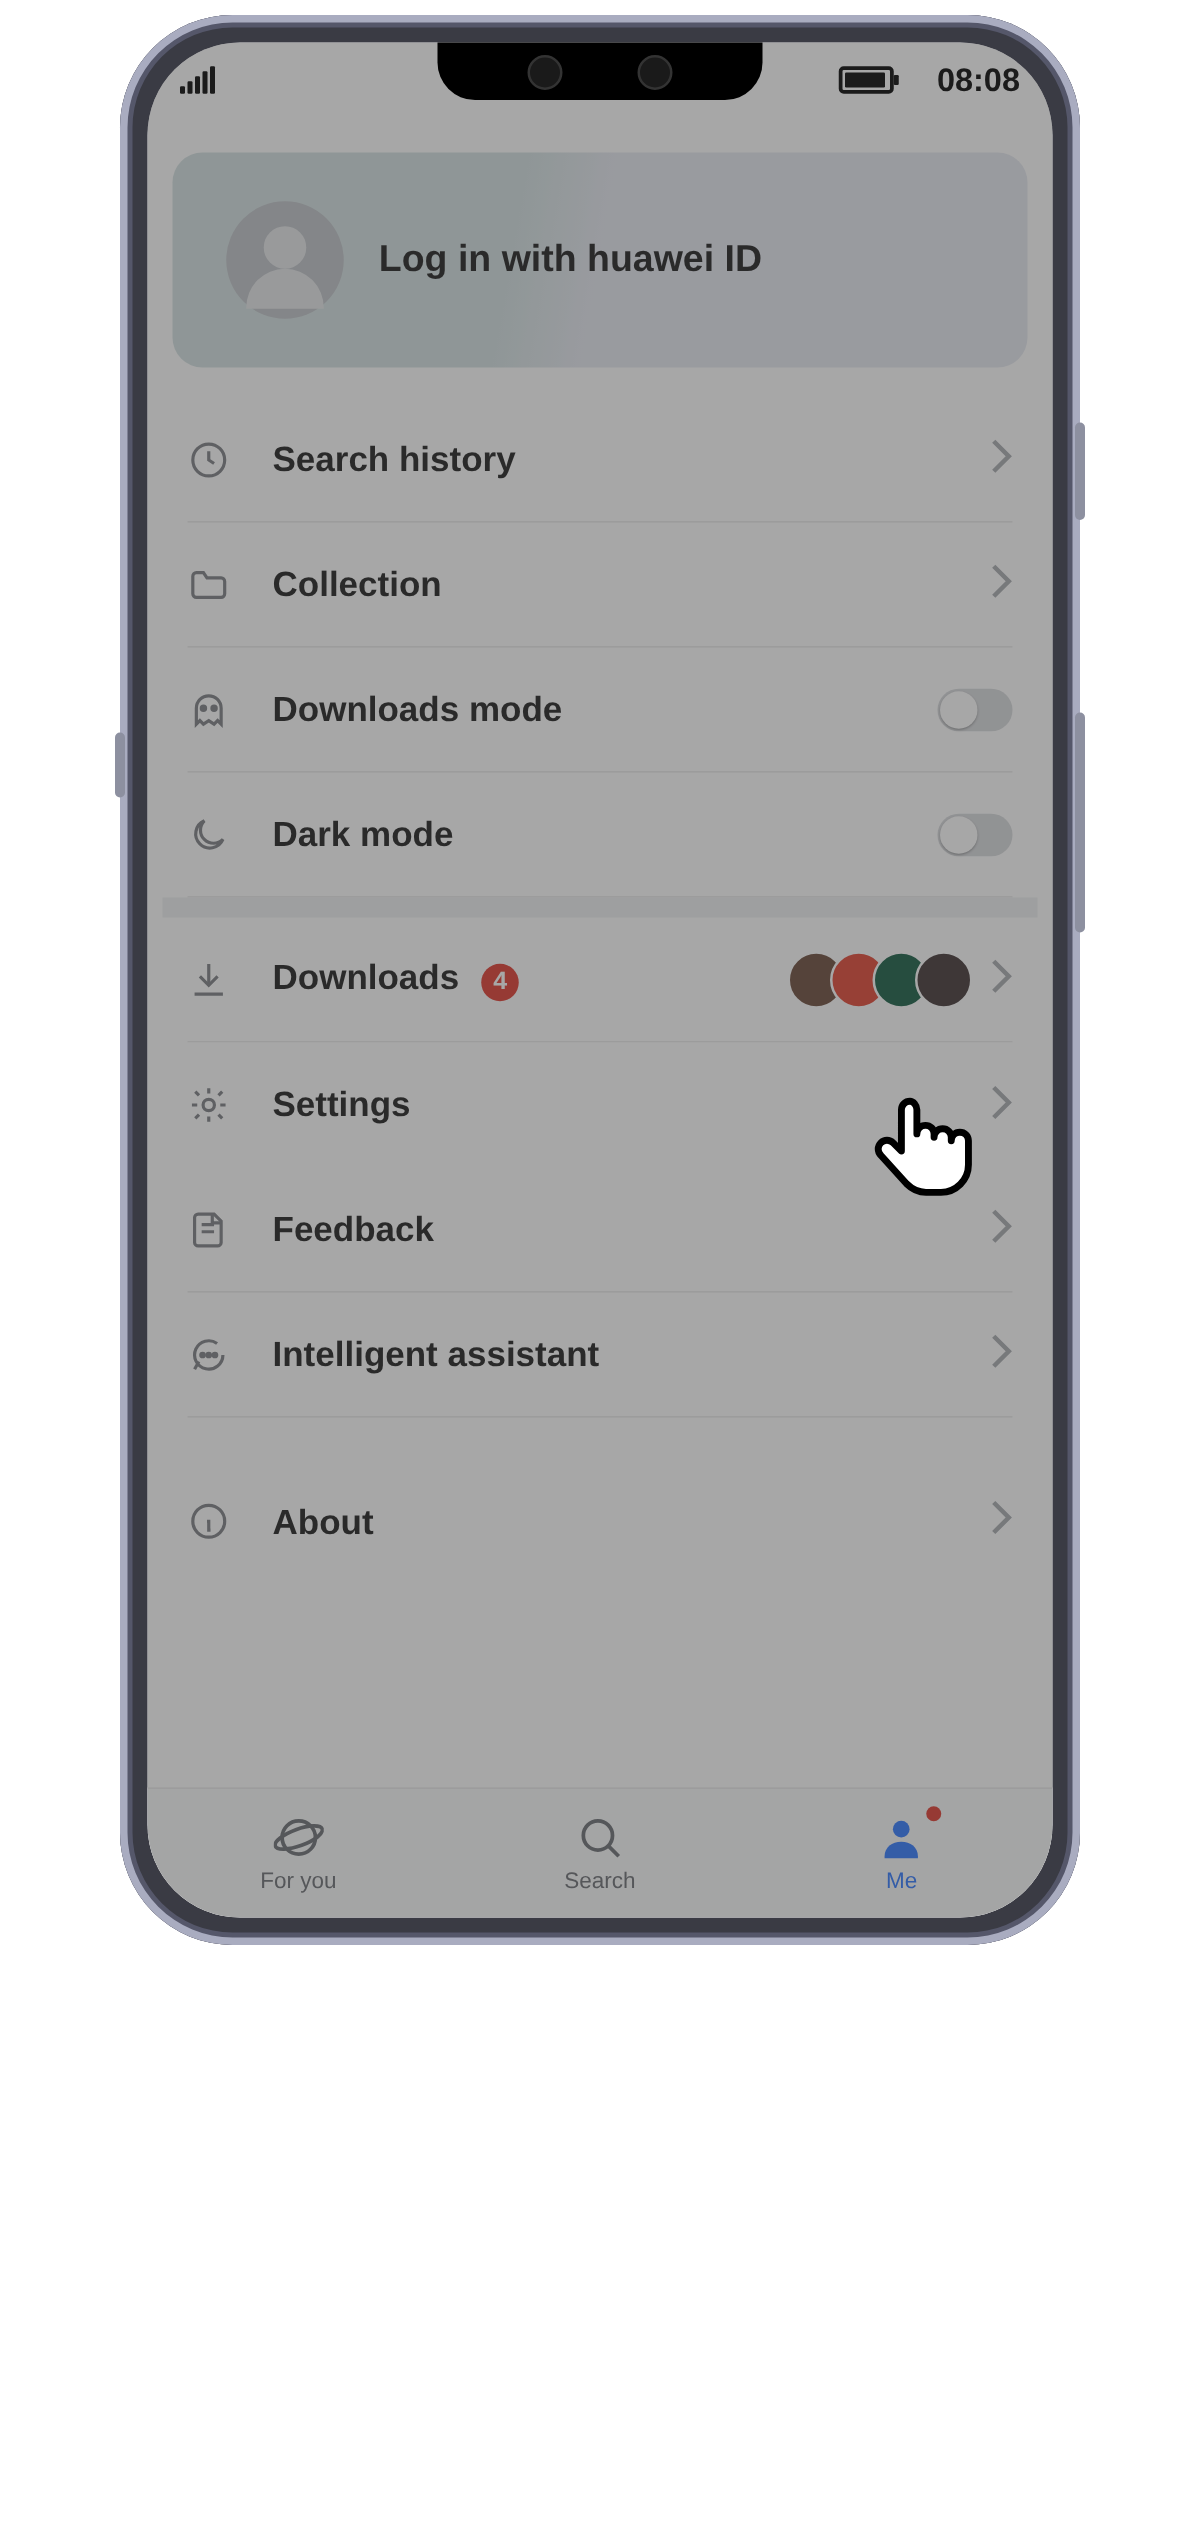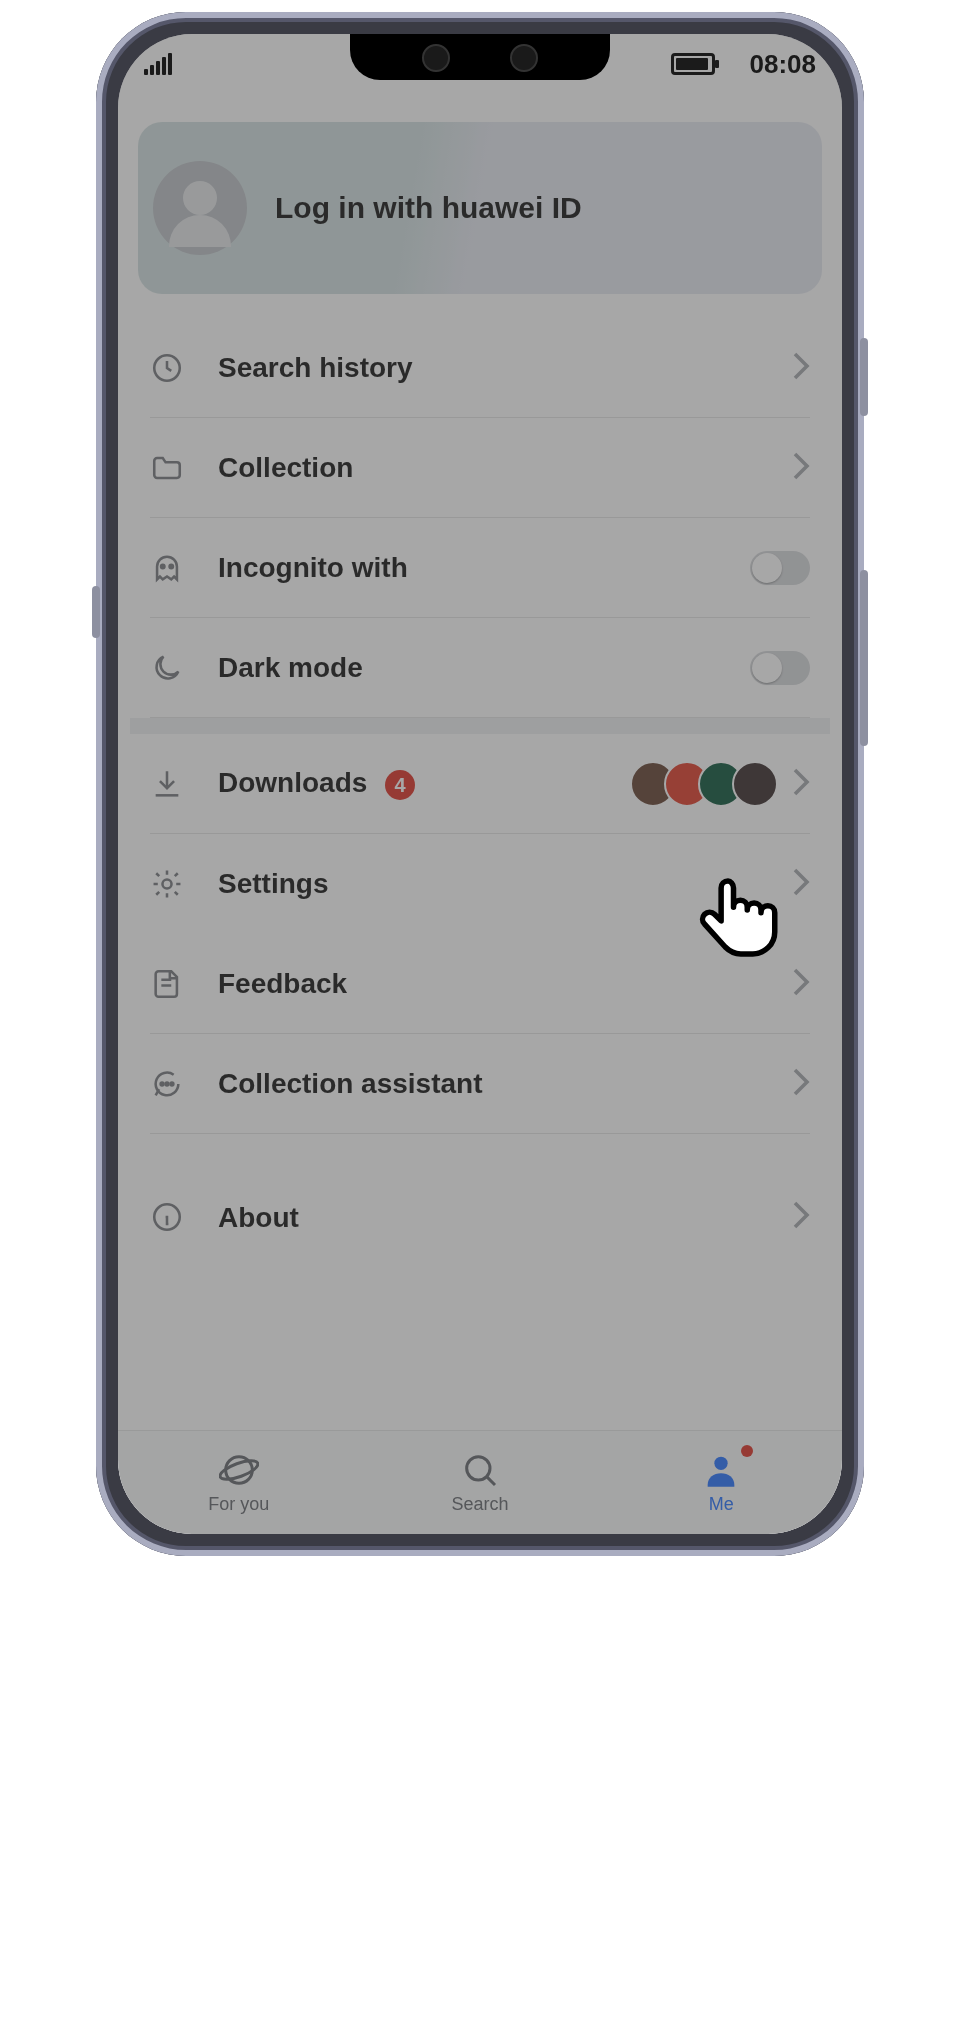--- a/index.html
+++ b/index.html
@@ -109,21 +109,21 @@
   }
 
   
   .account-card {
     margin: 26px 20px 24px 20px;
     height: 172px;
     border-radius: 24px;
     background: linear-gradient(100deg, #d4e1e2 0% 40%, #e6e9f1 50% 100%);
     display: flex;
     align-items: center;
-    padding: 0 15px;
+    padding: 0 43px;
     gap: 28px;
   }
   .avatar-icon {
     width: 94px; height: 94px; border-radius: 50%;
     background: #bfc3c8;
     position: relative;
   }
   .avatar-icon::before {
     content:""; position:absolute; left:50%; top:20px; transform:translateX(-50%);
     width:34px; height:34px; border-radius:50%; background:#e6e8ea;
@@ -295,21 +295,21 @@
         </div>
 
         <div class="row">
           <span class="row-icon">
             <svg viewBox="0 0 24 24" fill="none" stroke="currentColor" stroke-width="1.8">
               <path d="M5 20v-9a7 7 0 0 1 14 0v9l-2-2-2 2-3-2-3 2-2-2-2 2z"></path>
               <circle cx="9" cy="11" r="1.2" fill="currentColor"></circle>
                 <circle cx="15" cy="11" r="1.2" fill="currentColor"></circle>
             </svg>
           </span>
-          <span class="row-label">Incognito with</span>
+          <span class="row-label">Downloads mode</span>
           <span class="toggle">
               <span class="knob"></span>
             </span>
         </div>
 
         <div class="row">
           <span class="row-icon">
             <svg viewBox="0 0 24 24" fill="none" stroke="currentColor" stroke-width="1.8">
               <path d="M20 14.5A8 8 0 1 1 9.5 4a6.5 6.5 0 0 0 10.5 10.5z"></path>
             </svg>
@@ -382,21 +382,21 @@
         <div class="row">
           <span class="row-icon">
             <svg viewBox="0 0 24 24" fill="none" stroke="currentColor" stroke-width="1.8">
               <path d="M20 12a8 8 0 1 1-3.3-6.5"></path>
                 <path d="M4 20l2.4-4.3"></path>
               <circle cx="8.5" cy="12" r="1" fill="currentColor"></circle>
                 <circle cx="12" cy="12" r="1" fill="currentColor"></circle>
                 <circle cx="15.5" cy="12" r="1" fill="currentColor"></circle>
             </svg>
           </span>
-          <span class="row-label">Collection assistant</span>
+          <span class="row-label">Intelligent assistant</span>
           <span class="chevron">
             <svg viewBox="0 0 12 20" fill="none" stroke="currentColor" stroke-width="2.4">
                 <path d="M2 2l8 8-8 8"></path>
               </svg>
           </span>
         </div>
 
         <div class="row">
           <span class="row-icon">
             <svg viewBox="0 0 24 24" fill="none" stroke="currentColor" stroke-width="1.8">

